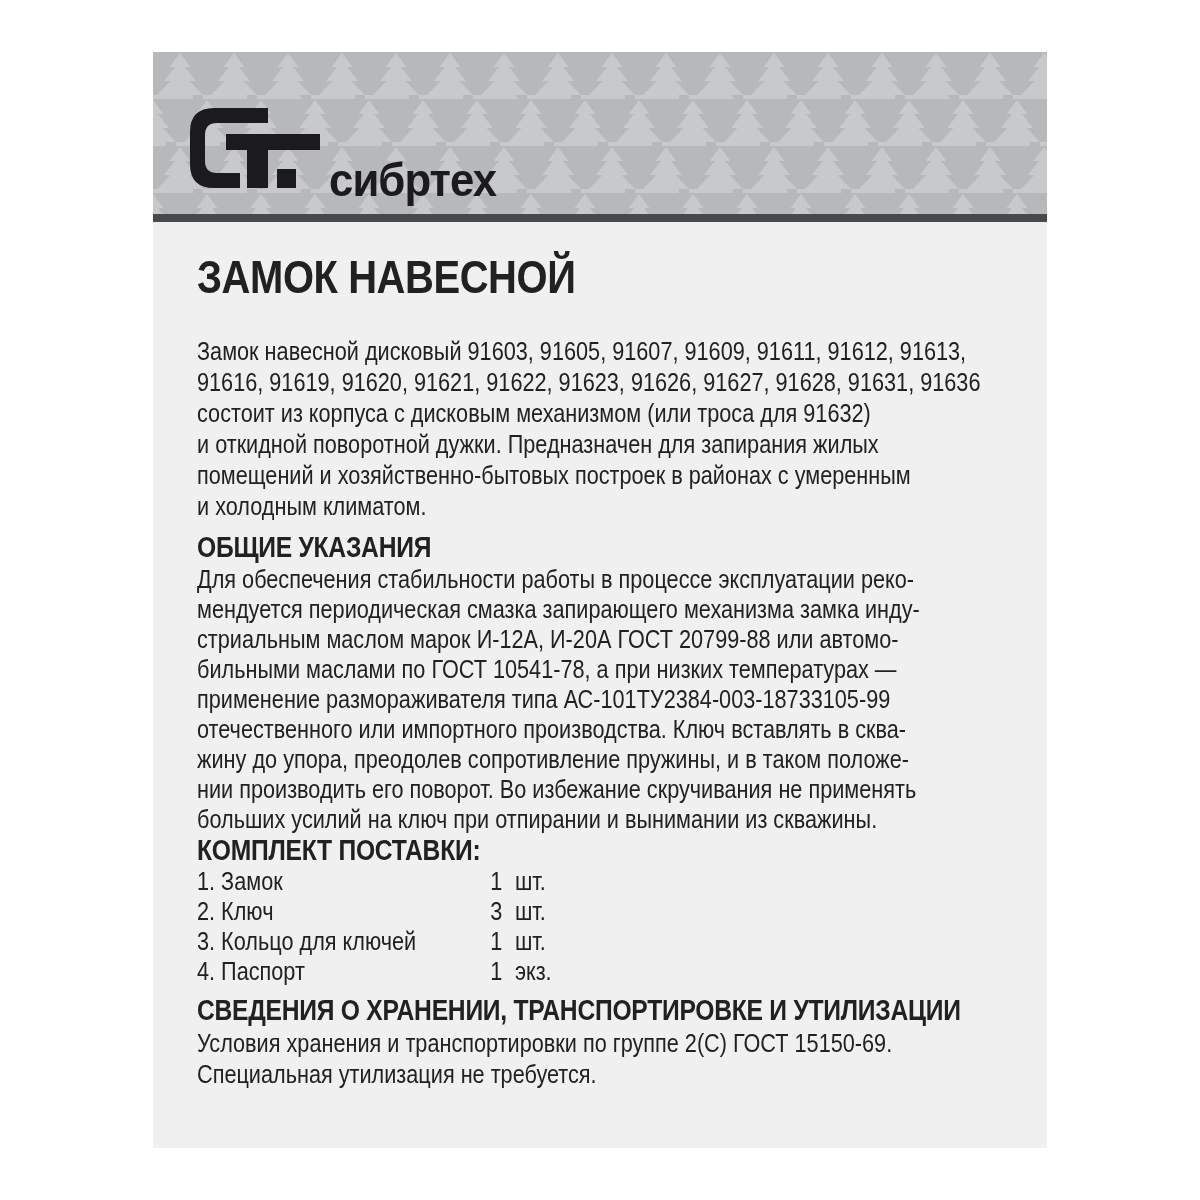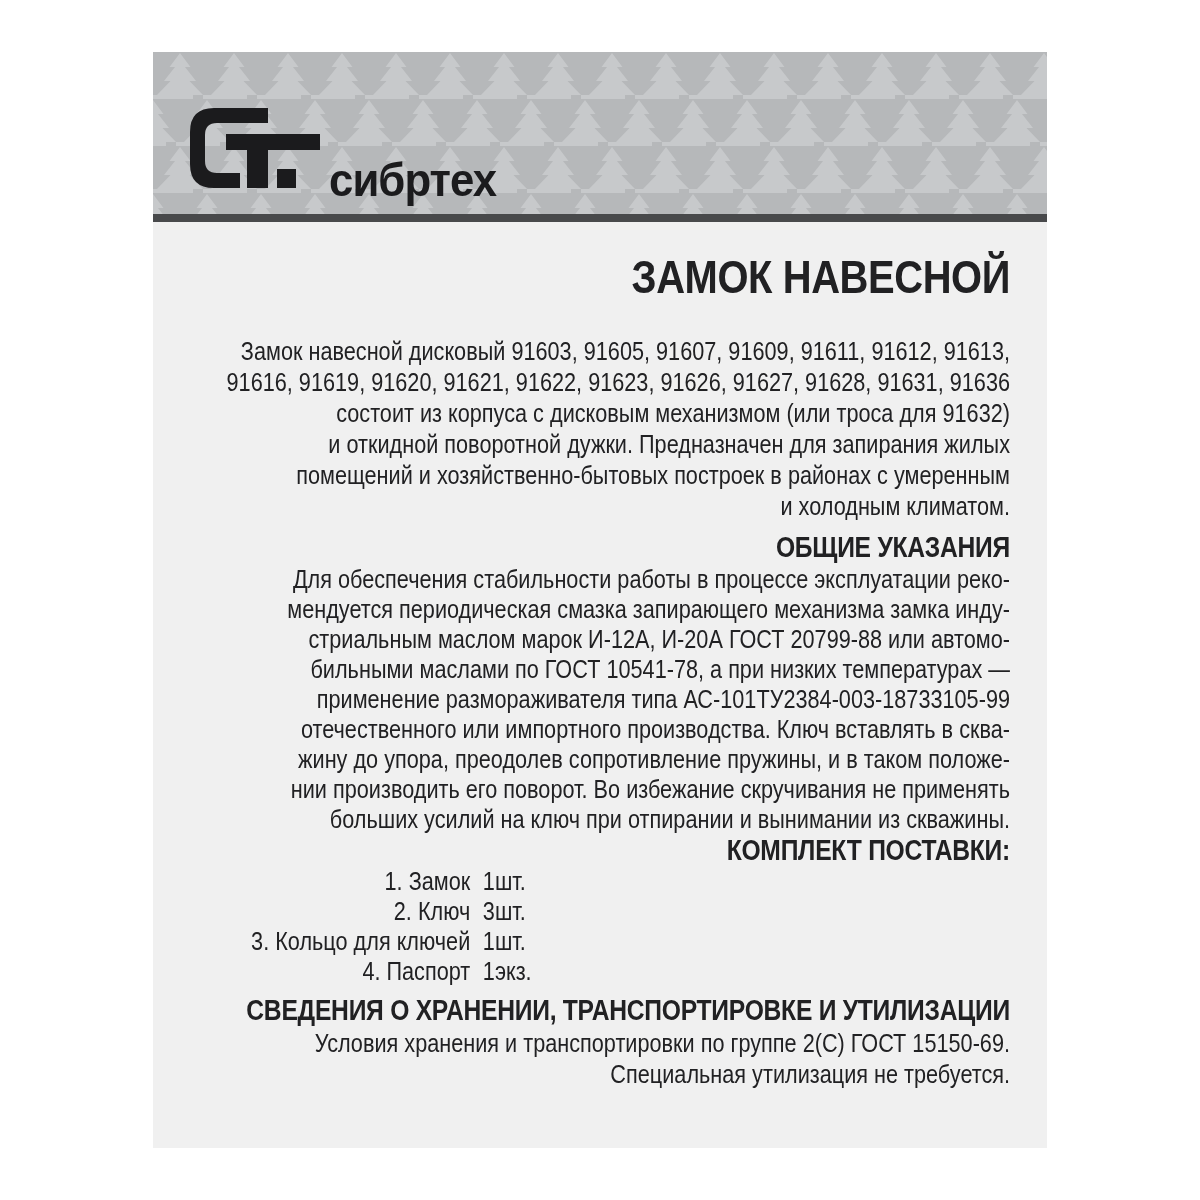--- a/index.html
+++ b/index.html
@@ -1,32 +1,32 @@
 <!DOCTYPE html>
 <html><head>
 <meta charset="utf-8">
 <style>
   * { margin:0; padding:0; box-sizing:border-box; }
   html,body { width:1200px; height:1200px; background:#ffffff;
               font-family:"Liberation Sans", sans-serif; }
   .page { position:absolute; left:153px; top:52px; width:894px; height:1096px;
-          background:#f0f0f0; overflow:hidden;text-align:right; }
+          background:#f0f0f0; overflow:hidden; }
 
   
   .header { position:relative; width:894px; height:162px; background:#b6b8ba; }
   .header svg.pattern { position:absolute; left:0; top:0; }
   .logo { position:absolute; left:0; top:0; width:894px; height:162px; }
   .monogram { position:absolute; left:37px; top:56px; }
   .logo-text { position:absolute; left:176px; top:100px; font-size:47px;
                font-weight:bold; color:#1b1b1d; letter-spacing:-1px;
                transform:scaleX(0.93); transform-origin:0 0; white-space:nowrap; }
   .header-bar { width:894px; height:8px; background:#48494b; }
 
   
-  .content { position:relative; padding-left:24px; color:#212123; }
+  .content { position:relative; padding-left:44px; color:#212123; }
   .cscale { width:980px; transform:scaleX(0.85); transform-origin:0 0; }
   .title { margin-top:30px; font-size:47px; line-height:50px; font-weight:bold;
            letter-spacing:-0.5px; white-space:nowrap; }
   .intro { margin-top:34px; }
   .line { font-size:25.5px; line-height:31px; white-space:nowrap; }
   .para .line { line-height:30px; }
   h2 { font-size:29px; font-weight:bold; letter-spacing:-0.3px; white-space:nowrap; }
   .h-general { margin-top:8px; line-height:34px; }
   .h-kit     { margin-top:0;  line-height:32px; }
   .h-storage { margin-top:6px; line-height:36px; }

